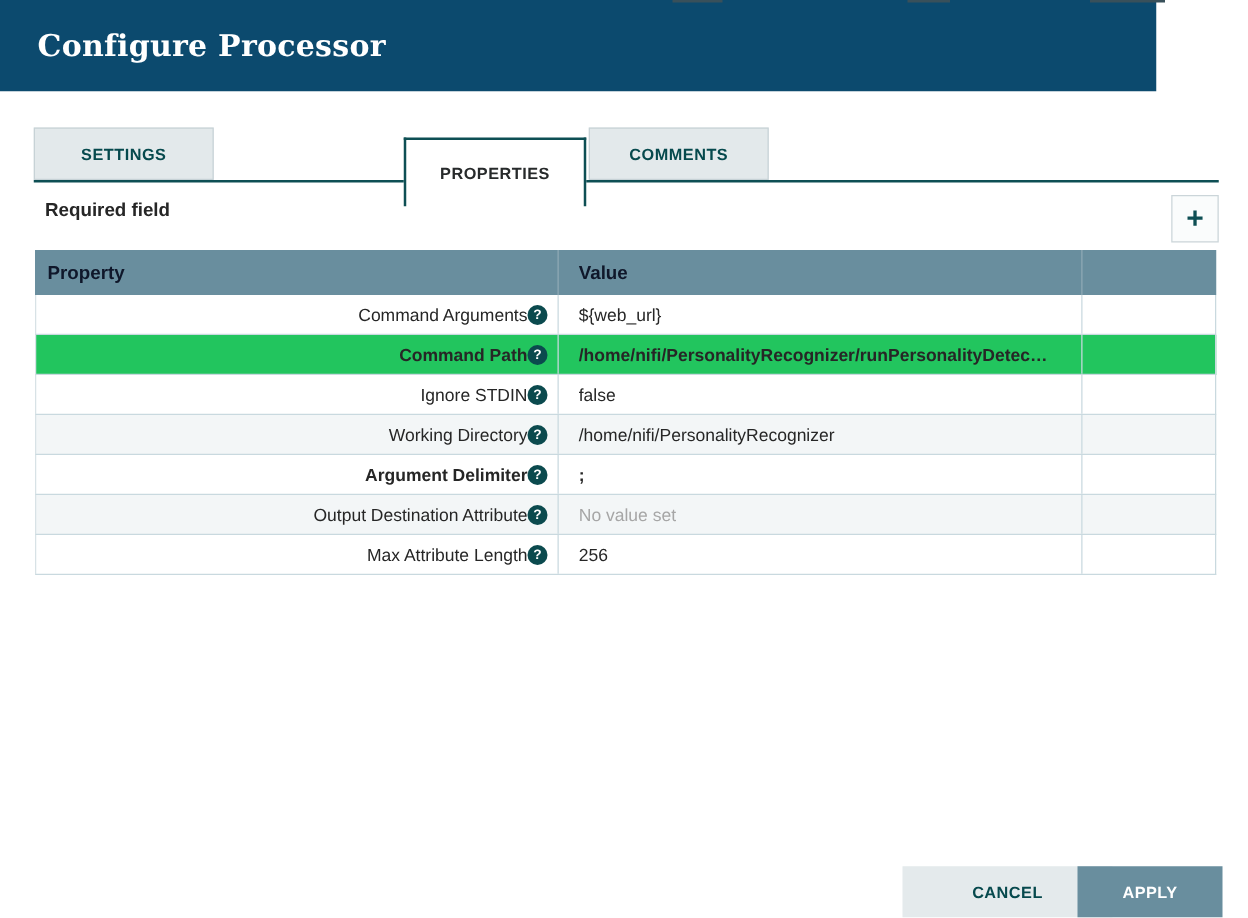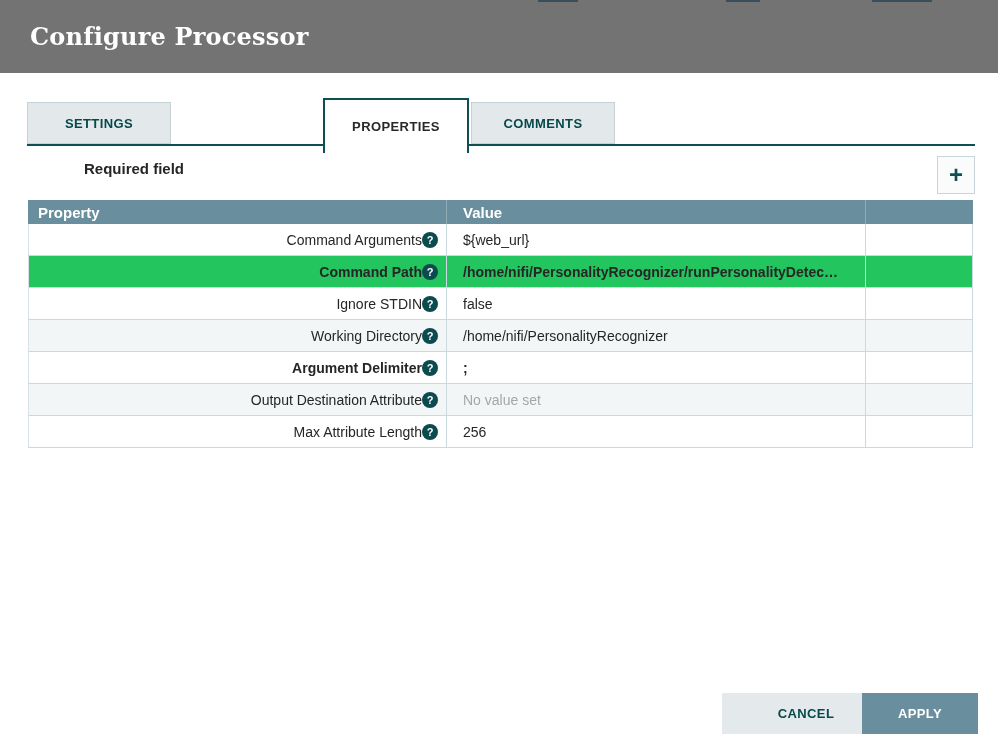--- a/index.html
+++ b/index.html
@@ -1,54 +1,54 @@
 <!DOCTYPE html>
 <html><head>
 <meta charset="utf-8">
 <style>
   * { margin:0; padding:0; box-sizing:border-box; }
   html,body { width:998px; height:734px; overflow:hidden; background:#fff;
               font-family:"Liberation Sans", sans-serif; }
   .stage { position:relative; width:998px; height:734px; background:#fff; }
 
   
-  .titlebar { position:absolute; left:0; top:0; width:998px; height:73px;
-              background:#737373; }
+  .titlebar { position:absolute; left:0; top:0; width:925px; height:73px;
+              background:#0c4a6e; }
   .top-sliver { position:absolute; left:0; top:0; width:998px; height:2px; }
   .top-sliver i { position:absolute; top:0; height:2px; background:#39505a; }
   .top-sliver .m1 { left:538px; width:40px; }
   .top-sliver .m2 { left:726px; width:34px; }
   .top-sliver .m3 { left:872px; width:60px; }
   .dialog-title { position:absolute; left:30px; top:22px; color:#ffffff;
               font-family:"DejaVu Serif", serif; font-weight:bold; font-size:24px;
               letter-spacing:0.2px; }
 
   
   .tabbar { position:absolute; left:27px; top:98px; width:948px; height:55px; }
   .tabline { position:absolute; left:0; top:46px; width:948px; height:2px; background:#0E4F54; }
   .tab { position:absolute; top:4px; height:42px; width:144px; background:#E3E9EB;
          border:1px solid #C7D2D6; display:flex; align-items:center; justify-content:center;
          font-size:13px; font-weight:bold; color:#06494D; letter-spacing:0.4px; cursor:pointer; }
   .tab.t0 { left:0; }
   .tab.t1 { left:148px; }
   .tab.t3 { left:444px; }
-  .tab.active { left:296px; top:0; height:55px; width:146px; background:#ffffff;
+  .tab.active { left:296px; top:12px; height:55px; width:146px; background:#ffffff;
          border:2px solid #0E4F54; border-bottom:none; color:#272A2B; z-index:2; }
 
   
   .required-label { position:absolute; left:36px; top:160px; font-size:15px;
-         font-weight:bold; color:#262626;margin-left:48px; }
+         font-weight:bold; color:#262626; }
   .add-btn { position:absolute; left:937px; top:156px; width:38px; height:38px;
          background:#FAFCFC; border:1px solid #CBD5D9; display:flex; align-items:center;
          justify-content:center; cursor:pointer; }
   .add-btn span { color:#0E4F54; font-size:24px; font-weight:bold; line-height:24px; }
 
   
   .ptable { position:absolute; left:28px; top:200px; width:945px; }
-  .thead { display:flex; height:24px; background:#698E9E; color:#ffffff;
+  .thead { display:flex; height:36px; background:#698E9E; color:#0f172a;
            font-size:15px; font-weight:bold; align-items:center; }
   .thead .th-prop { width:419px; padding-left:10px; border-right:1px solid #8FA9B5;
            height:100%; display:flex; align-items:center; }
   .thead .th-val  { width:419px; padding-left:16px; border-right:1px solid #8FA9B5;
            height:100%; display:flex; align-items:center; }
   .thead .th-extra { flex:1; }
   .trow { display:flex; height:32px; background:#fff; border-bottom:1px solid #C9D9DF;
           border-left:1px solid #D8E2E6; border-right:1px solid #C9D9DF;
           font-size:14px; color:#262626; }
   .trow.stripe { background:#F3F6F7; }

